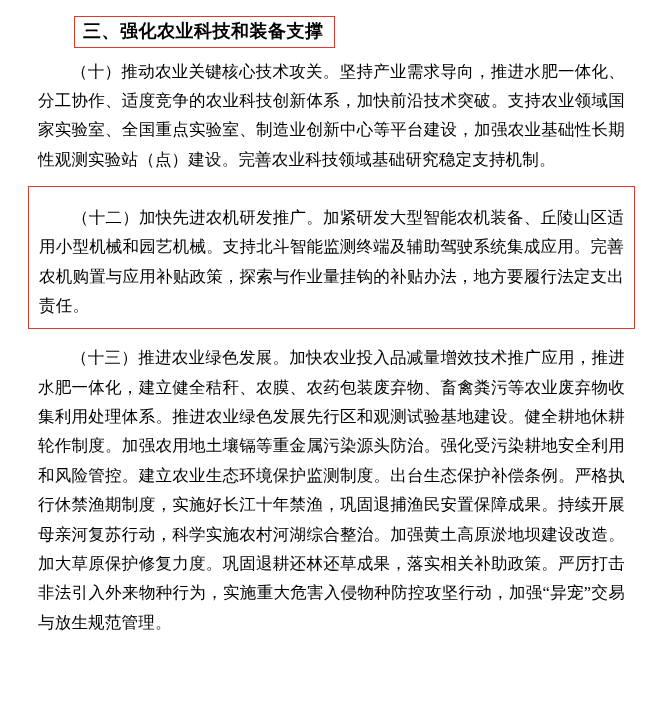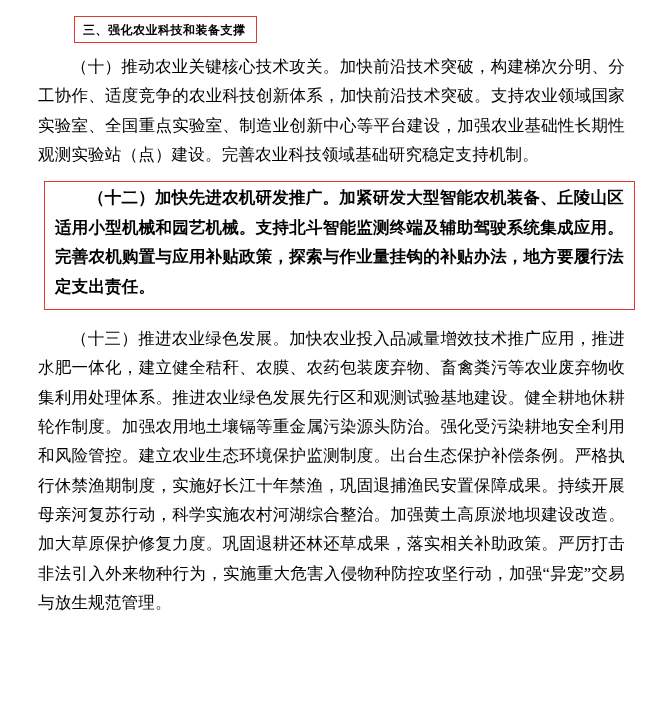--- a/index.html
+++ b/index.html
@@ -26,61 +26,60 @@
     display: inline-block;
   }
   .heading-box {
     display: inline-block;
     border: 1.5px solid #e03a2f;
     padding: 3px 10px 4px 8px;
   }
   .heading-text {
     font-family: "Liberation Sans", "DejaVu Sans", sans-serif;
     font-weight: bold;
-    font-size: 12px;
+    font-size: 18px;
     letter-spacing: 0.5px;
     line-height: 1.25;
     color: #000;
     white-space: nowrap;
   }
   .para {
     font-size: 16.5px;
     line-height: 1.78;
     text-align: justify;
     text-justify: inter-ideograph;
     text-indent: 2em;
     margin: 9px 12px 0 12px;
     letter-spacing: 0.2px;
   }
   .boxed-para-wrap {
     position: relative;
-    margin: 12px 2px 0 18px;
+    margin: 12px 2px 0 2px;
     border: 1.5px solid #e03a2f;
-    padding: 1px 10px 8px 10px;
-    font-weight: bold;
+    padding: 16px 10px 8px 10px;
   }
   .boxed-para-wrap .para {
     margin: 0;
   }
   .last-para {
     margin-top: 14px;
   }
 </style>
 </head>
 <body>
 
 <div class="page">
 
   <div class="heading-wrap">
     <div class="heading-box">
       <span class="heading-text">三、强化农业科技和装备支撑</span>
     </div>
   </div>
 
-  <p class="para">（十）推动农业关键核心技术攻关。加快前沿技术突破，构建梯次分明、分工协作、适度竞争的农业科技创新体系，加快前沿技术突破。支持农业领域国家实验室、全国重点实验室、制造业创新中心等平台建设，加强农业基础性长期性观测实验站（点）建设。完善农业科技领域基础研究稳定支持机制。</p>
+  <p class="para">（十）推动农业关键核心技术攻关。坚持产业需求导向，推进水肥一体化、分工协作、适度竞争的农业科技创新体系，加快前沿技术突破。支持农业领域国家实验室、全国重点实验室、制造业创新中心等平台建设，加强农业基础性长期性观测实验站（点）建设。完善农业科技领域基础研究稳定支持机制。</p>
 
 
   <div class="boxed-para-wrap">
     <p class="para">（十二）加快先进农机研发推广。加紧研发大型智能农机装备、丘陵山区适用小型机械和园艺机械。支持北斗智能监测终端及辅助驾驶系统集成应用。完善农机购置与应用补贴政策，探索与作业量挂钩的补贴办法，地方要履行法定支出责任。</p>
   </div>
 
   <p class="para last-para">（十三）推进农业绿色发展。加快农业投入品减量增效技术推广应用，推进水肥一体化，建立健全秸秆、农膜、农药包装废弃物、畜禽粪污等农业废弃物收集利用处理体系。推进农业绿色发展先行区和观测试验基地建设。健全耕地休耕轮作制度。加强农用地土壤镉等重金属污染源头防治。强化受污染耕地安全利用和风险管控。建立农业生态环境保护监测制度。出台生态保护补偿条例。严格执行休禁渔期制度，实施好长江十年禁渔，巩固退捕渔民安置保障成果。持续开展母亲河复苏行动，科学实施农村河湖综合整治。加强黄土高原淤地坝建设改造。加大草原保护修复力度。巩固退耕还林还草成果，落实相关补助政策。严厉打击非法引入外来物种行为，实施重大危害入侵物种防控攻坚行动，加强“异宠”交易与放生规范管理。</p>
 
 </div>
 

